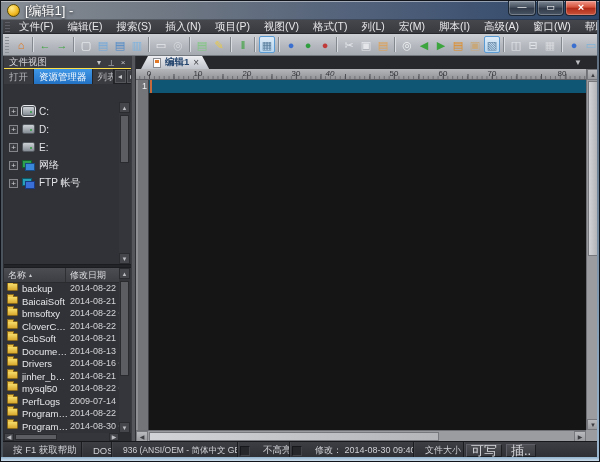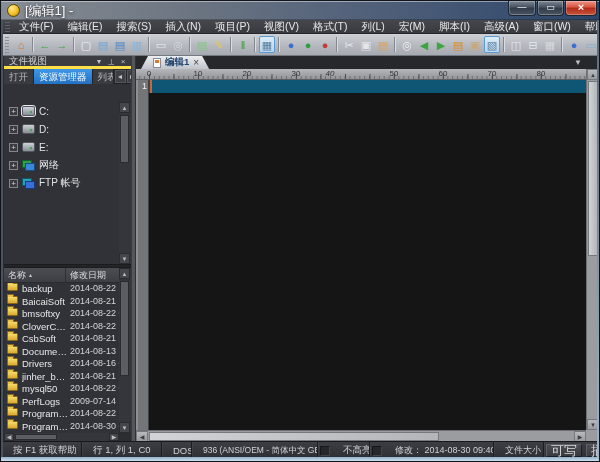--- a/index.html
+++ b/index.html
@@ -40,21 +40,21 @@
     border:1px solid transparent;border-radius:2px;}
   .tbtn.active{border-color:#5a9bd4;background:linear-gradient(#dcebf8,#b9d6ee);}
   .tsep{width:1px;height:15px;margin:0 3px;background:#83878e;box-shadow:1px 0 0 #d9dce0;flex:none;}
 
   
   .content{position:absolute;left:1px;right:1px;top:55px;height:385px;background:#2b2c31;}
 
   
   .sidebar{position:absolute;left:2px;top:0;width:127px;height:100%;background:#313237;}
   .panel-header{position:absolute;left:0;top:0;width:100%;height:15px;background:#3b3c42;
-    display:flex;align-items:center;padding:0 2px 0 5px;border-bottom:5px solid #fde047;}
+    display:flex;align-items:center;padding:0 2px 0 5px;border-bottom:3px solid #fde047;}
   .panel-title{font-size:9.5px;color:#d2d3d6;flex:1;white-space:nowrap;}
   .phbtn{width:12px;height:11px;color:#c4c5c9;font-size:8px;line-height:11px;text-align:center;flex:none;}
   .phbtn.pin{transform:rotate(180deg);}
   .sbtabs{position:absolute;left:0;top:13px;width:100%;height:15px;background:#27282c;display:flex;border-bottom:1px solid #1f2024;}
   .sbtab{height:15px;padding:0 5px;font-size:9.5px;line-height:15px;color:#b9babe;background:#3a3b41;
     border-right:1px solid #222327;white-space:nowrap;overflow:hidden;flex:none;}
   .sbtab.active{background:linear-gradient(#3f97e8,#2372c4);color:#fff;}
   .sbtab.clipped{width:21px;padding-right:8px;}
   .tabarrow{width:11px;height:13px;margin:1px 0 0 1px;background:#3e3f45;border:1px solid #55565c;
     color:#c6c7cb;font-size:8px;line-height:11px;text-align:center;flex:none;}
@@ -396,21 +396,21 @@
 
       <div class="ruler" id="ruler">
           <span class="rnum" style="left: 13px;">0</span>
           <span class="rnum" style="left: 62px;">10</span>
           <span class="rnum" style="left: 111px;">20</span>
           <span class="rnum" style="left: 160px;">30</span>
           <span class="rnum" style="left: 194px; font-style: italic;">40</span>
           <span class="rnum" style="left: 258px;">50</span>
           <span class="rnum" style="left: 307px;">60</span>
           <span class="rnum" style="left: 356px;">70</span>
-          <span class="rnum" style="left: 405px;">80</span>
+          <span class="rnum" style="left: 426px;">80</span>
         </div>
 
       <div class="textarea">
         <div class="curline"></div>
         <div class="gutter">
           <span class="lnum">1</span>
         </div>
         <div class="caret"></div>
       </div>
 
@@ -423,21 +423,20 @@
           <div class="ebtn" style="left: 0px; top: 0px; width: 12px; height: 11px; line-height: 10px;">◀</div>
           <div class="ethumb" style="left: 13px; top: 1px; width: 290px; height: 9px;"></div>
           <div class="ebtn" style="right: 0px; top: 0px; width: 12px; height: 11px; line-height: 10px;">▶</div>
         </div>
       <div class="ecorner"></div>
     </div>
   </div>
 
   <div class="statusbar" id="statusbar">
       <div class="ssg" style="width: 80px;">按 F1 获取帮助</div>
-      <div class="ssg" style="width: 80px;">行 1, 列 1, C0</div>
       <div class="ssg" style="width: 30px;">DOS</div>
       <div class="ssg" style="width: 126px; font-size: 8.5px;">936   (ANSI/OEM - 简体中文 GBK)</div>
       <div class="minibox"></div>
       <div class="ssg" style="width: 38px;">不高亮</div>
       <div class="minibox"></div>
       <div class="ssg" style="width: 110px; font-size: 9px;">修改： 2014-08-30 09:40:48</div>
       <div class="ssg" style="width: 50px; font-size: 9px;">文件大小： 0</div>
       <span class="sbtn">可写</span>
       <span class="sbtn">插..</span>
     </div>

